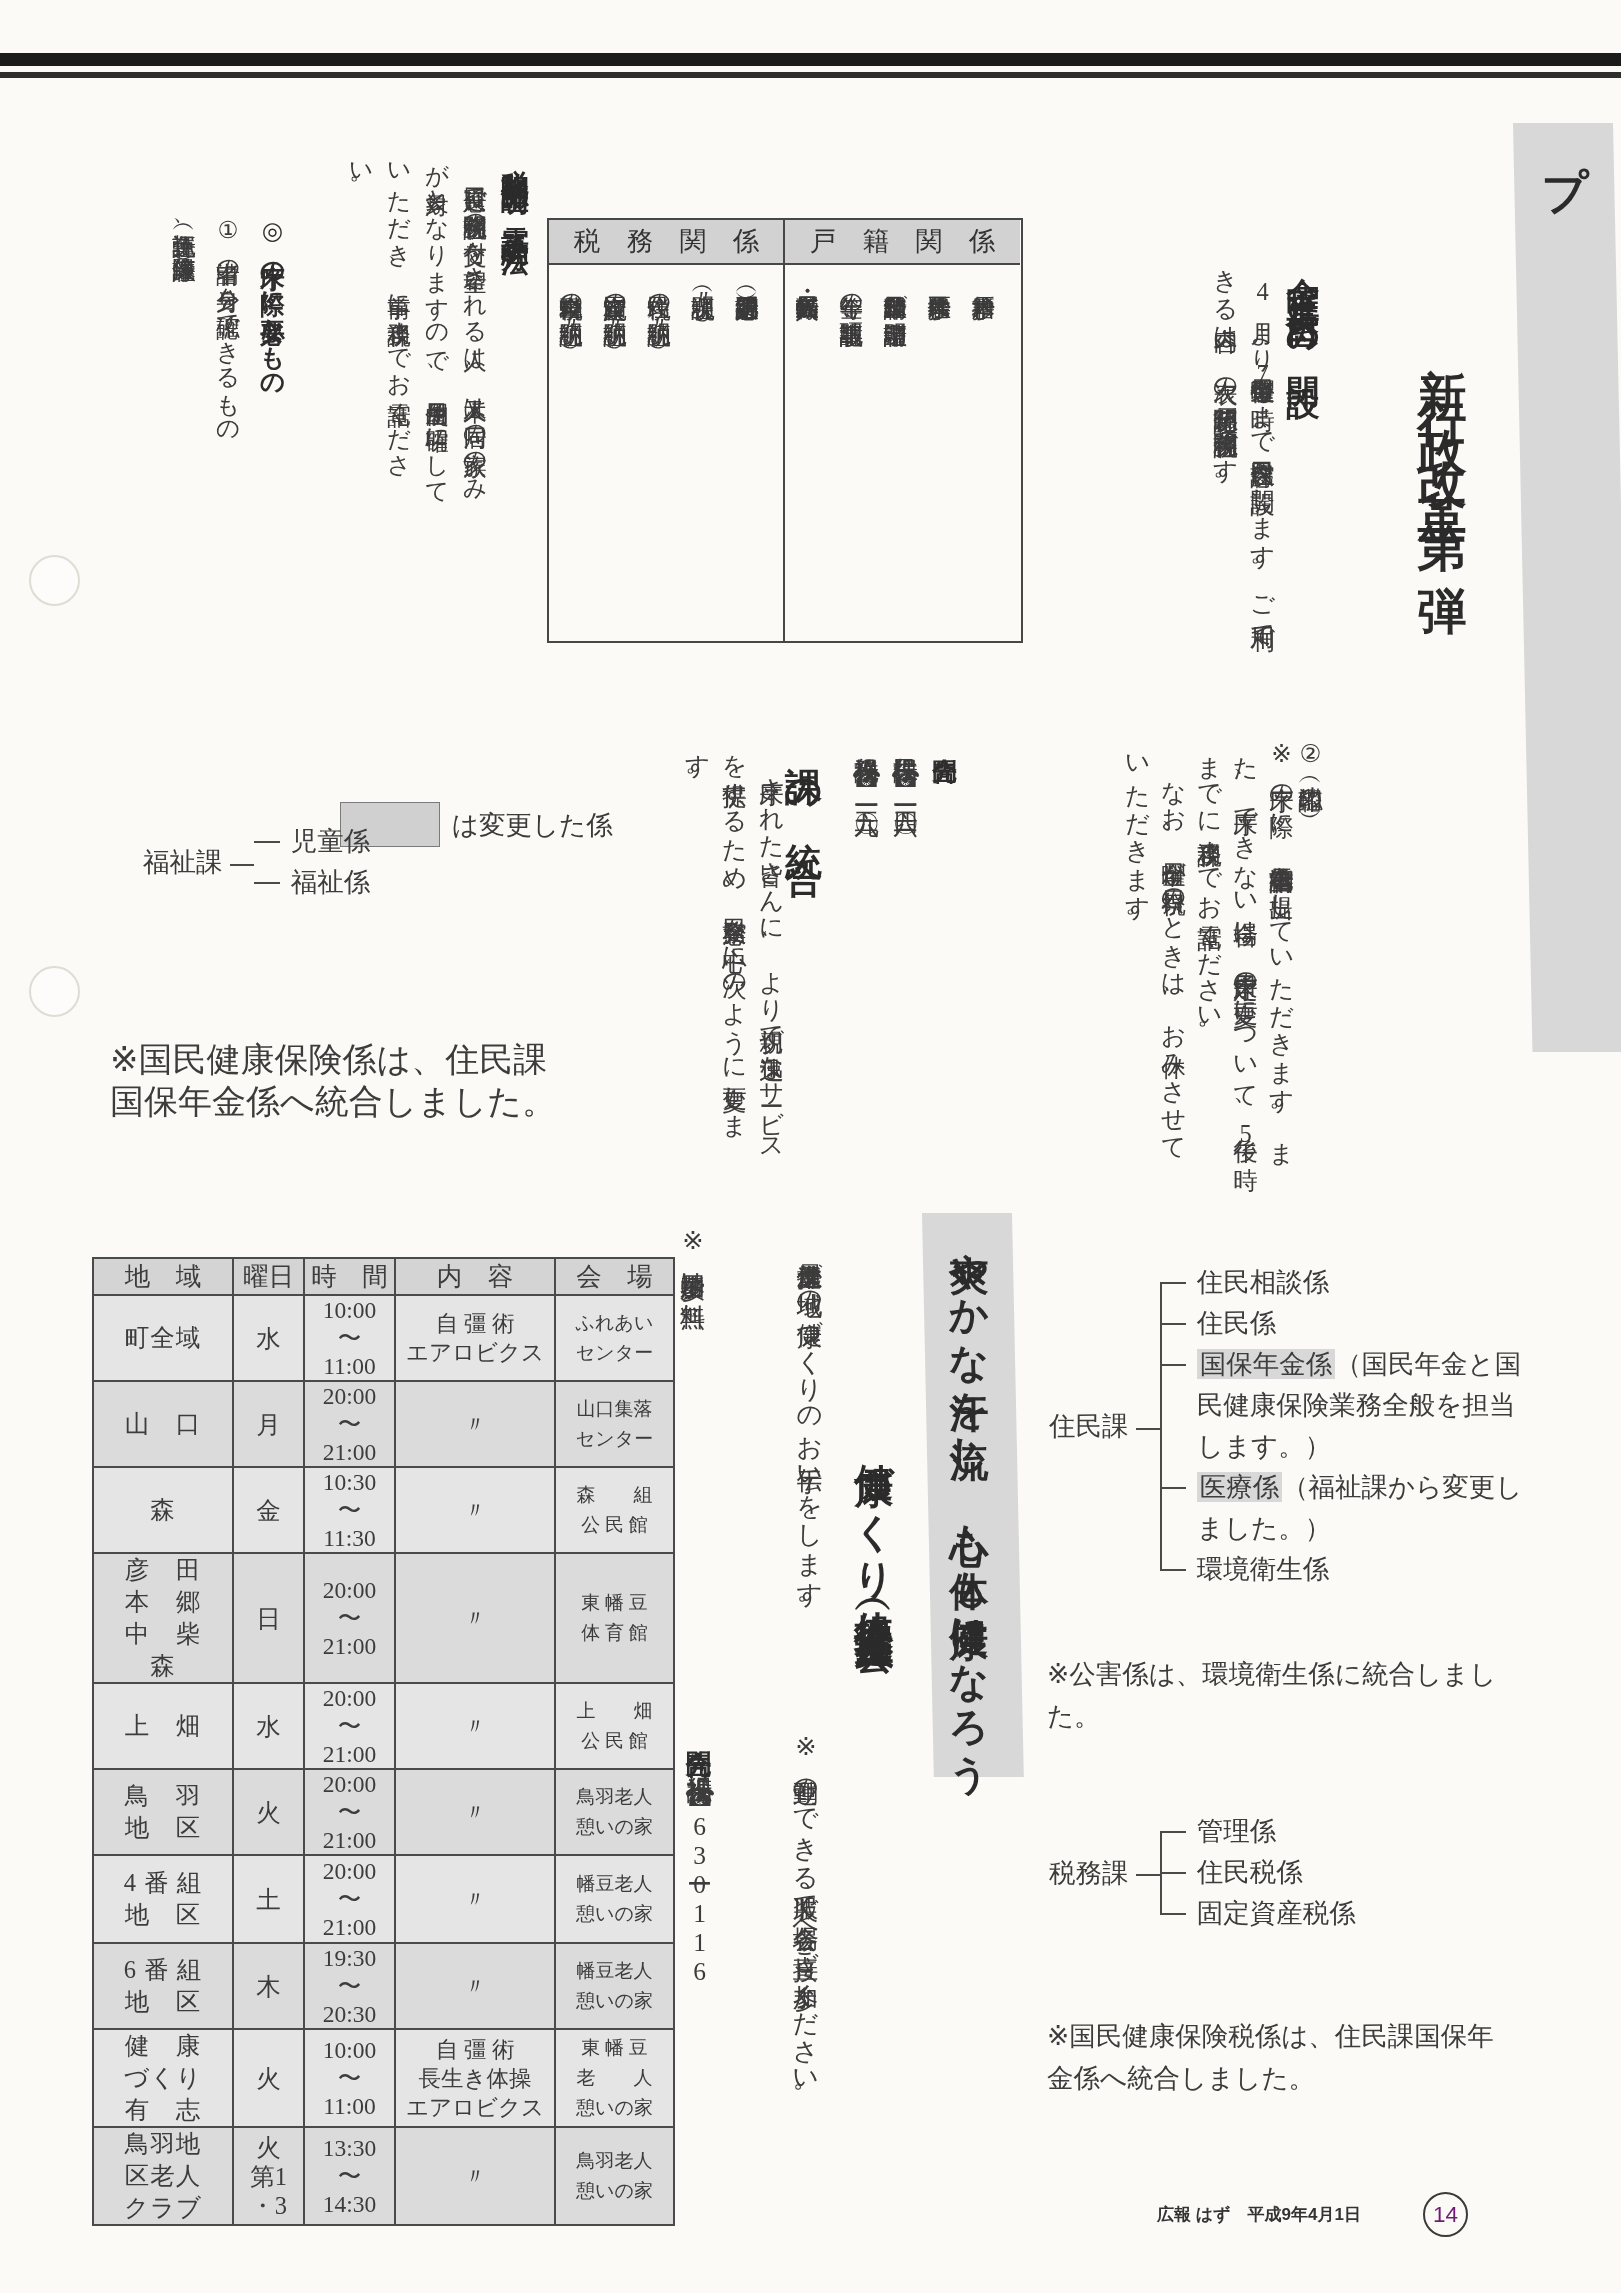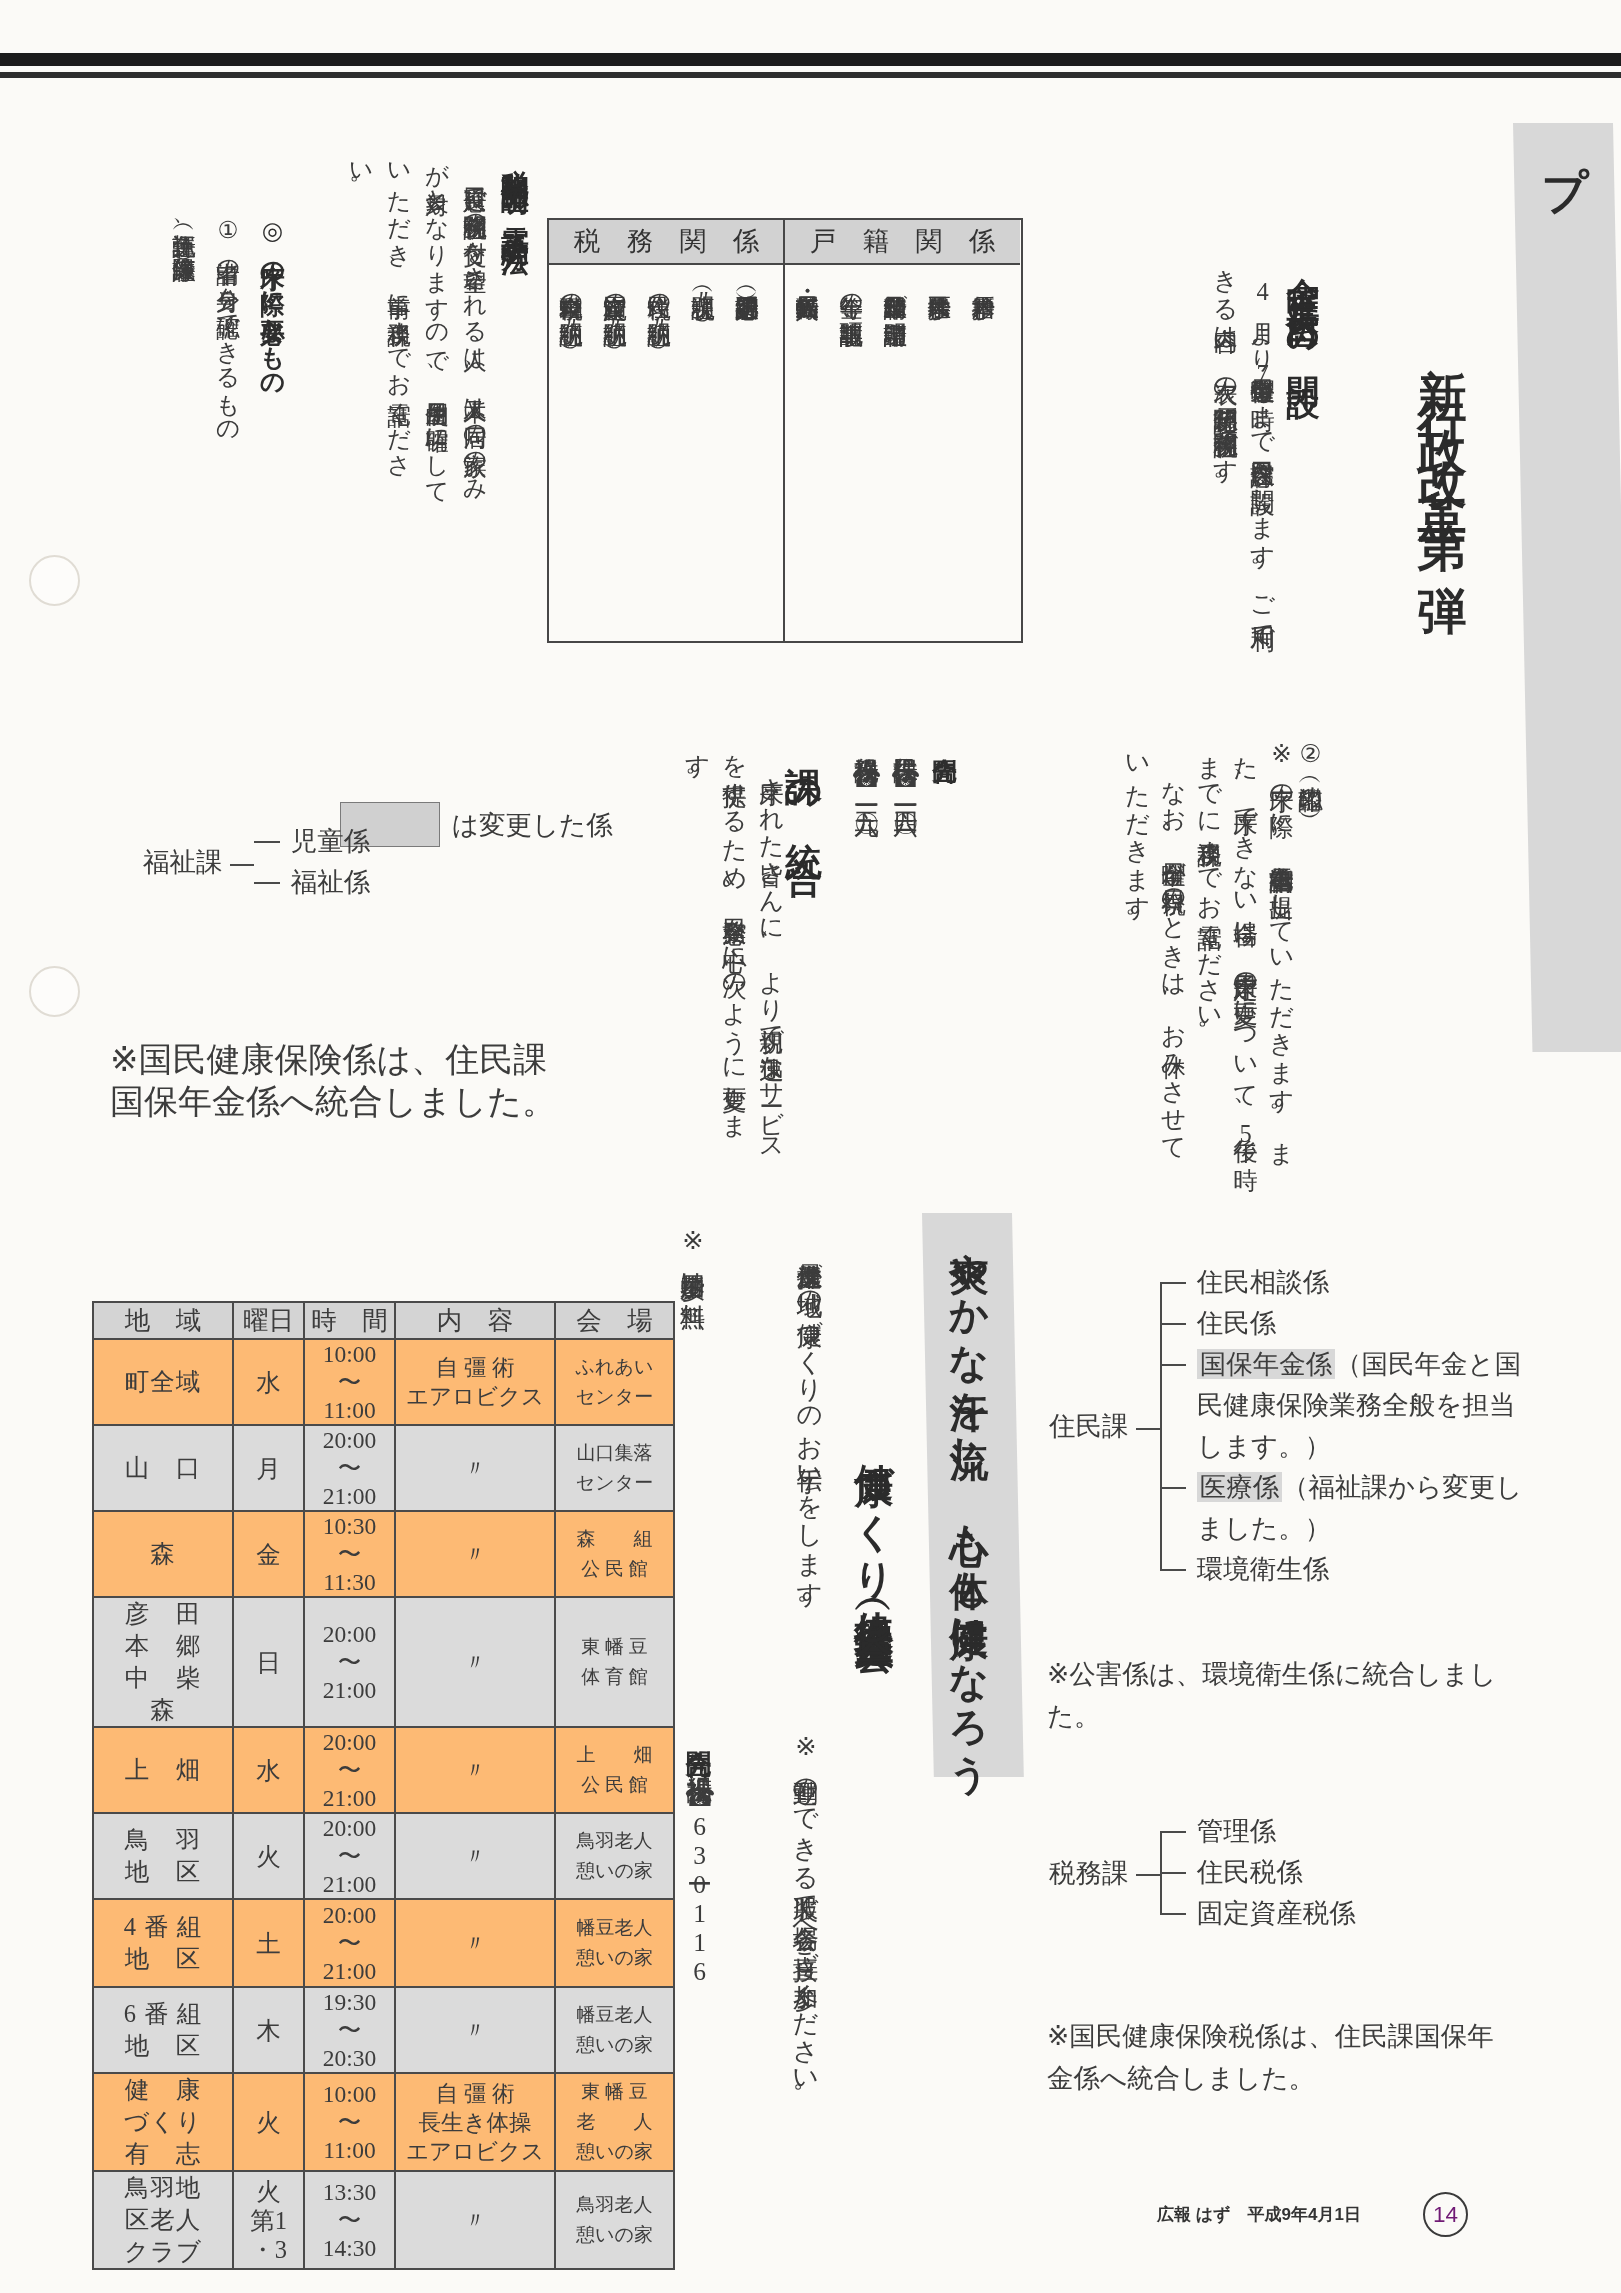--- a/index.html
+++ b/index.html
@@ -31,21 +31,21 @@
   .org-rail{position:absolute;left:0;top:20.6px;width:2px;background:#4a4a4a;}
   .org-item{position:relative;padding-left:37px;line-height:41px;width:338px;}
   .org-item::before{content:"";position:absolute;left:0;top:19.6px;width:26.5px;height:2px;background:#4a4a4a;}
   .hl{background:var(--hl,#d8d8d8);padding:0 2.9px;}
   .hnote{position:absolute;font-size:34px;line-height:42px;color:#3c3c3c;}
   
   #legend{position:absolute;left:340px;top:763px;display:flex;align-items:center;gap:11.8px;font-size:26.5px;margin-top:39px;}
   #legend .box{width:98px;height:43px;background:#d0d0d0;border:1px solid #7a7a7a;}
   
   #sched{position:absolute;left:92px;top:1257px;border-collapse:collapse;table-layout:fixed;
-      font-size:24.5px;color:#3c3c3c;background:#fdba74;margin-top:44px;}
+      font-size:24.5px;color:#3c3c3c;background:#e5e5e5;}
   #sched th,#sched td{border:2px solid #4a4a4a;padding:0;text-align:center;vertical-align:middle;
       white-space:pre-line;overflow:hidden;}
   #sched th{background:#d4d4d4;font-weight:normal;font-size:25.5px;height:29px;}
   #sched tr.gray td{background:#dbdbdb;}
   #sched td.time{font-size:23.5px;line-height:28px;}
   #sched td.content{font-size:22.5px;line-height:29px;}
   #sched td.venue{font-size:19px;line-height:30px;}
   #sched td.area{line-height:32px;letter-spacing:1px;}
   #sched td.day{line-height:29px;}
   

